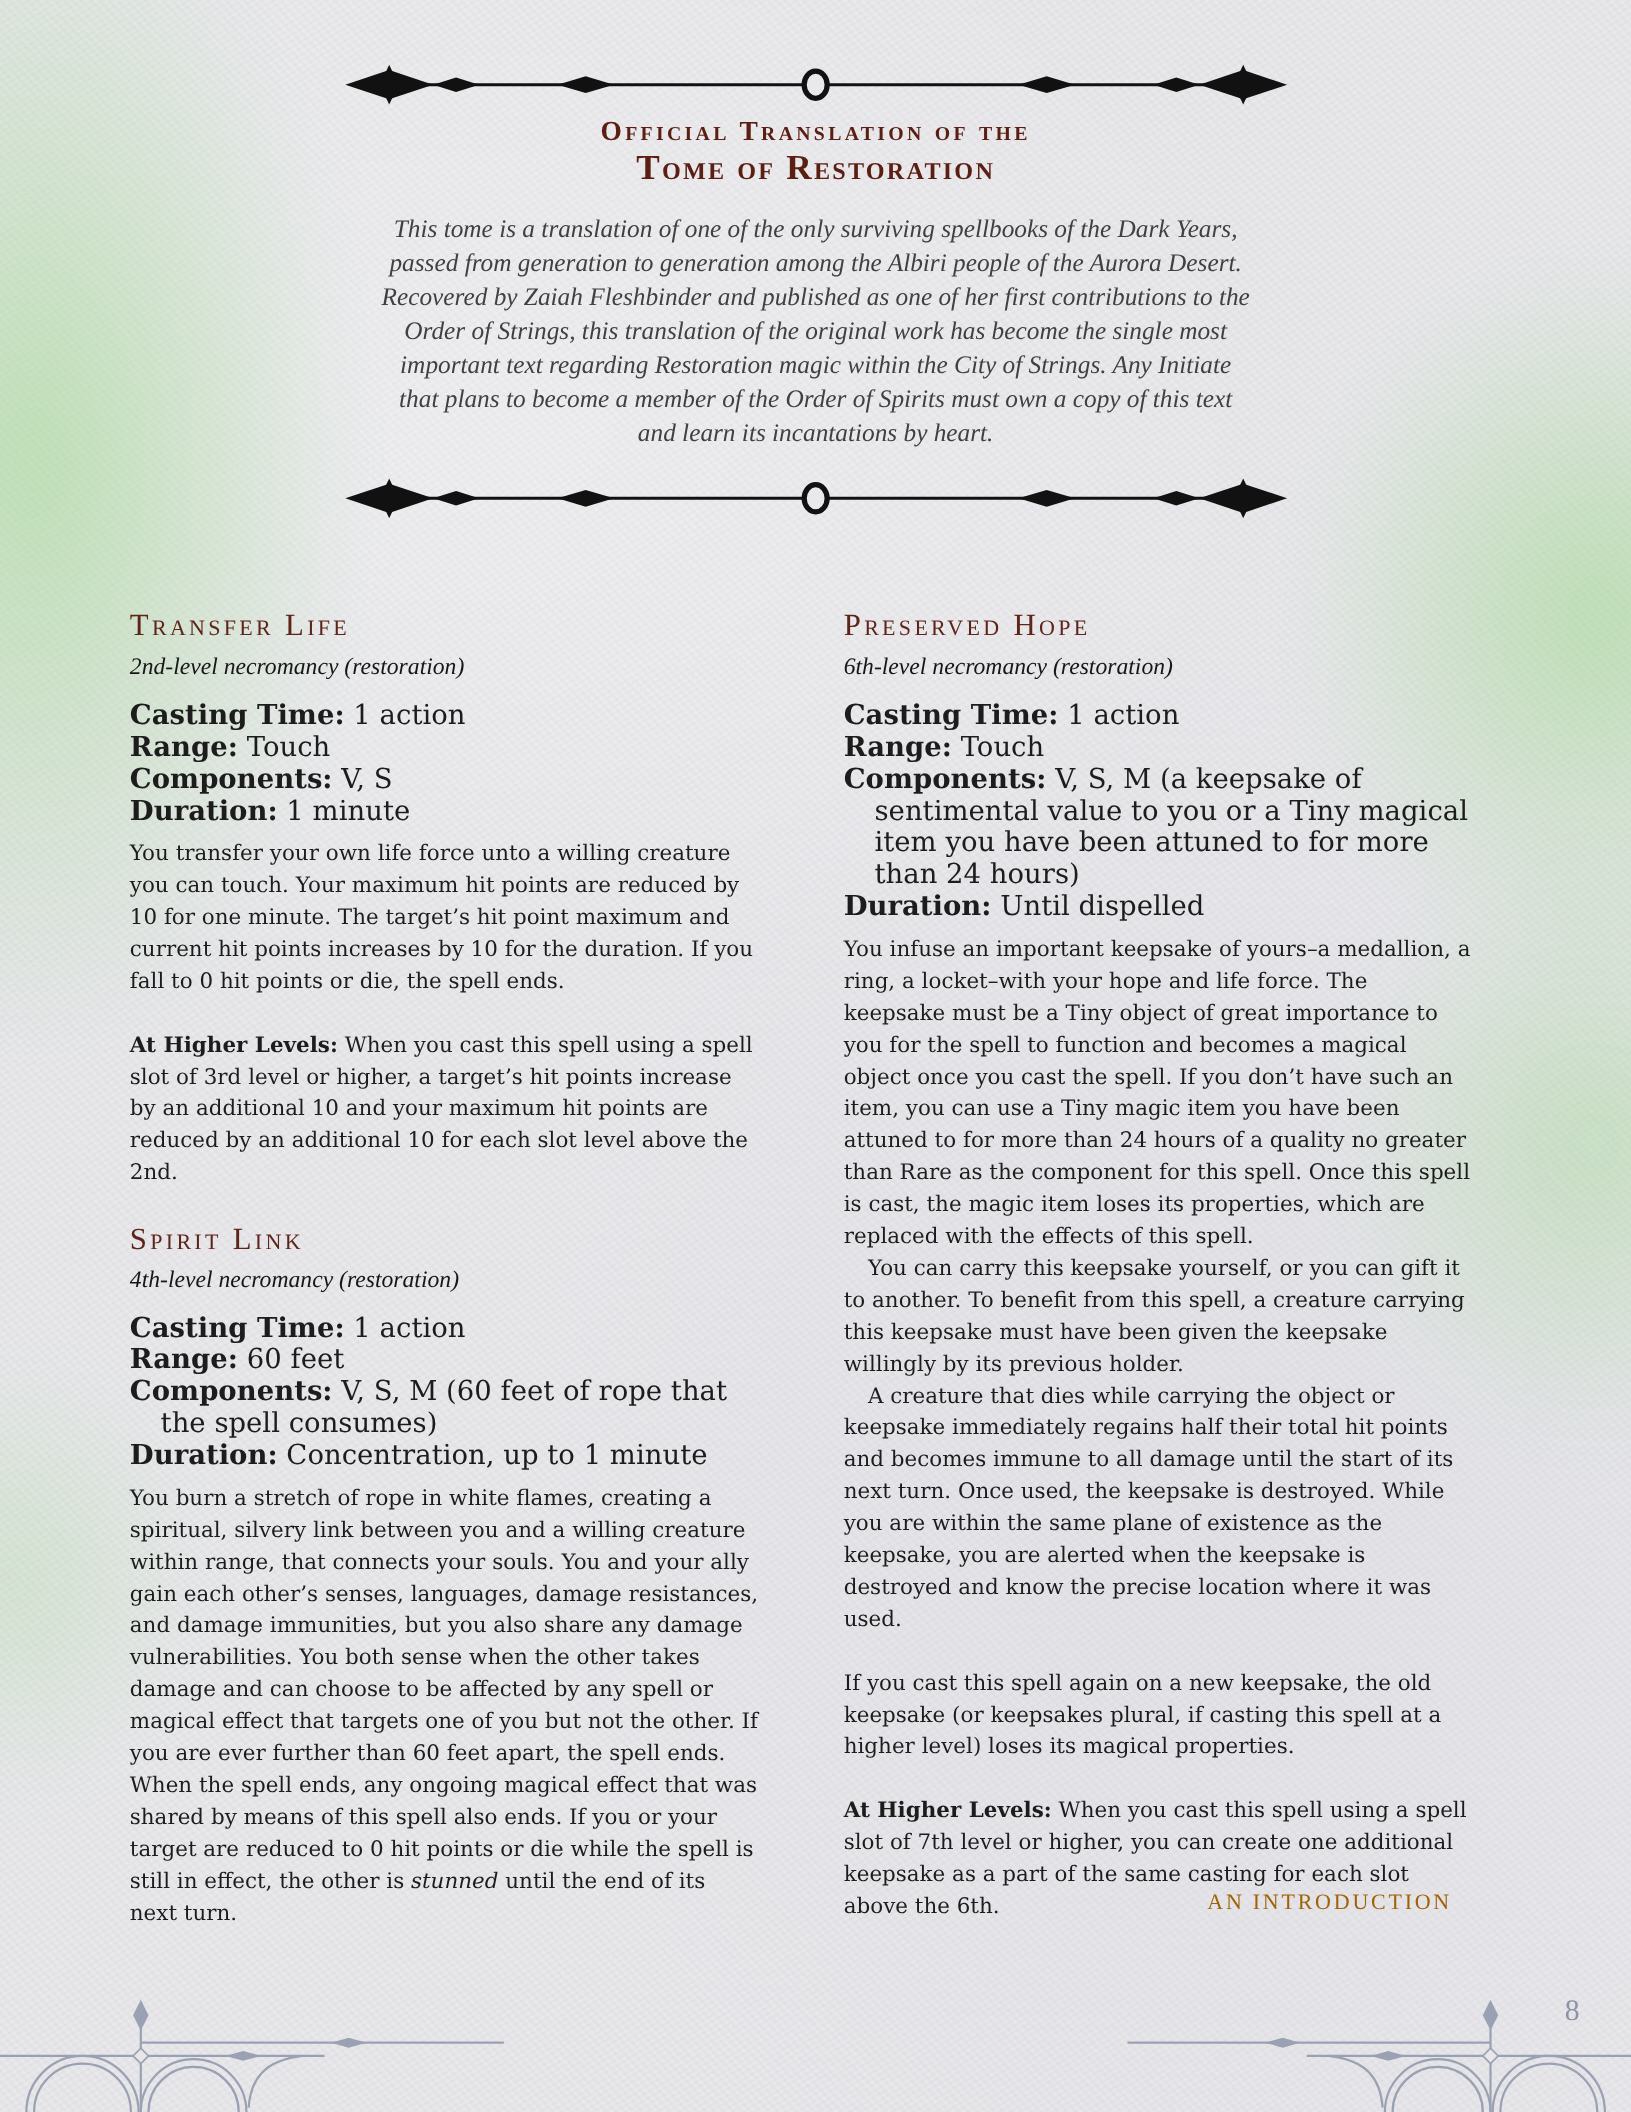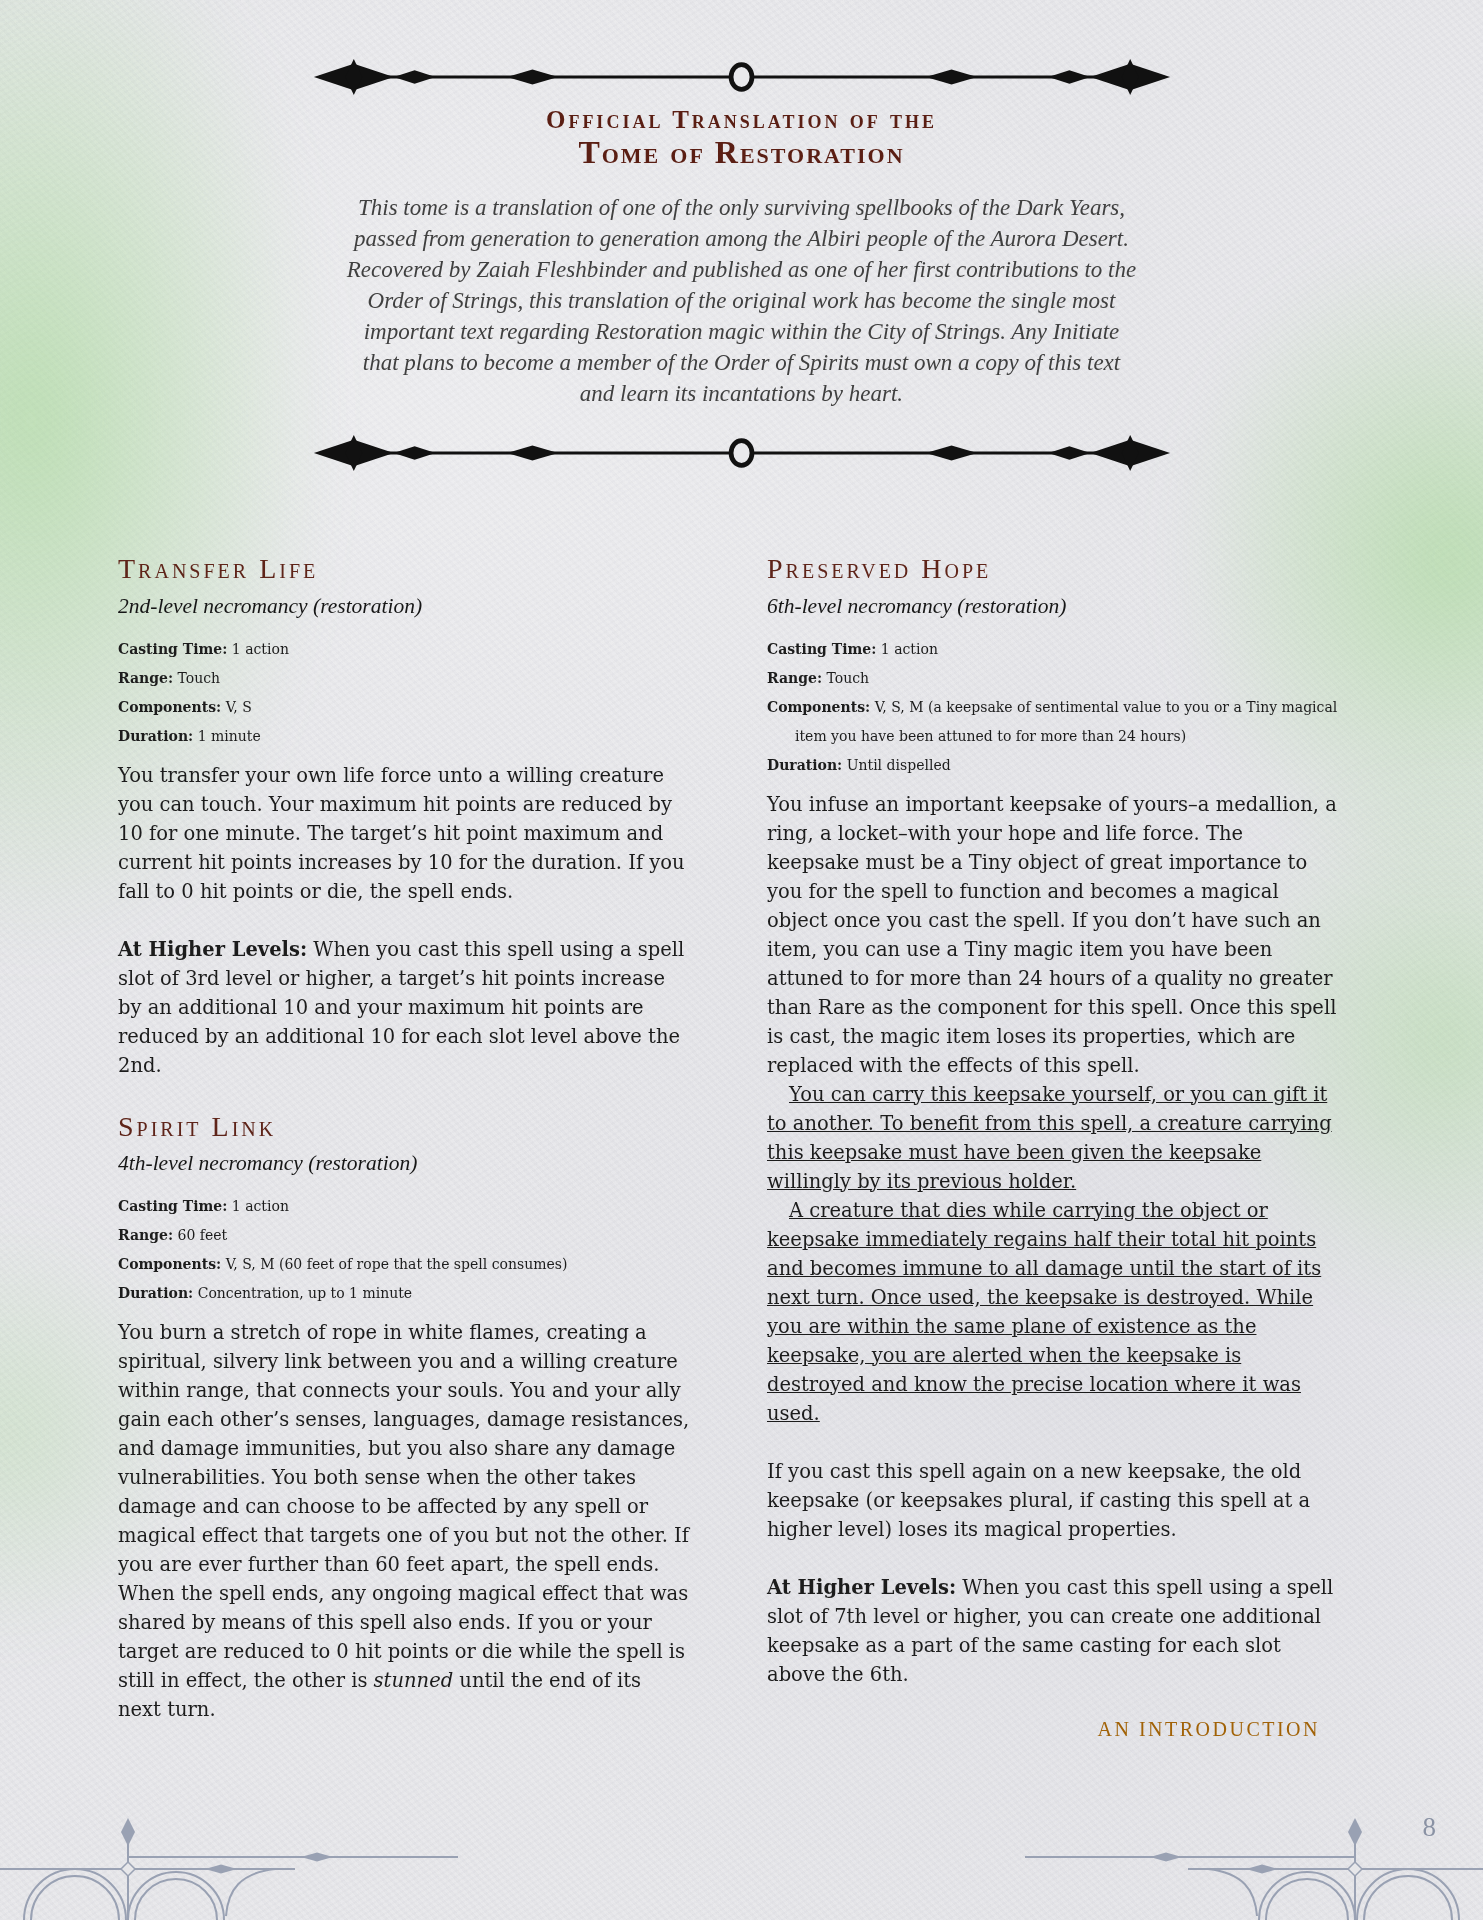--- a/index.html
+++ b/index.html
@@ -58,25 +58,25 @@
   .col{width:572px;flex:0 0 572px;}
   .spell-name{
     margin:0 0 8px;font-family:"Liberation Serif", serif;font-variant:small-caps;
     font-weight:500;font-size:28px;letter-spacing:3px;color:#5e2419;line-height:1.2;
   }
   .spell-name.later{margin-top:30px;}
   .spell-level{
     margin:0 0 16px;font-family:"Liberation Serif", serif;font-style:italic;
     font-size:21.5px;color:#161616;
   }
-  .stat{font-size:14px;line-height:29px;padding-left:28px;text-indent:-28px;}
+  .stat{font-size:25px;line-height:29px;padding-left:28px;text-indent:-28px;}
   .b{font-weight:bold;}
   p.body{margin:10px 0 0;font-size:19.5px;line-height:29px;text-align:left;}
   p.body.spaced{margin-top:29px;}
-  p.body.indent{margin-top:0;text-indent:22px;text-decoration:underline;}
+  p.body.indent{margin-top:0;text-indent:22px;}
   em.term{font-style:italic;}
 
   .footer-section{
     position:absolute;top:1718px;right:163px;
     font-family:"Liberation Serif", serif;font-size:20px;letter-spacing:2.5px;
     color:#a16207;text-transform:uppercase;
   }
   .page-number{
     position:absolute;top:1812px;right:47px;
     font-family:"Liberation Serif", serif;font-size:27px;color:#8a92a4;

